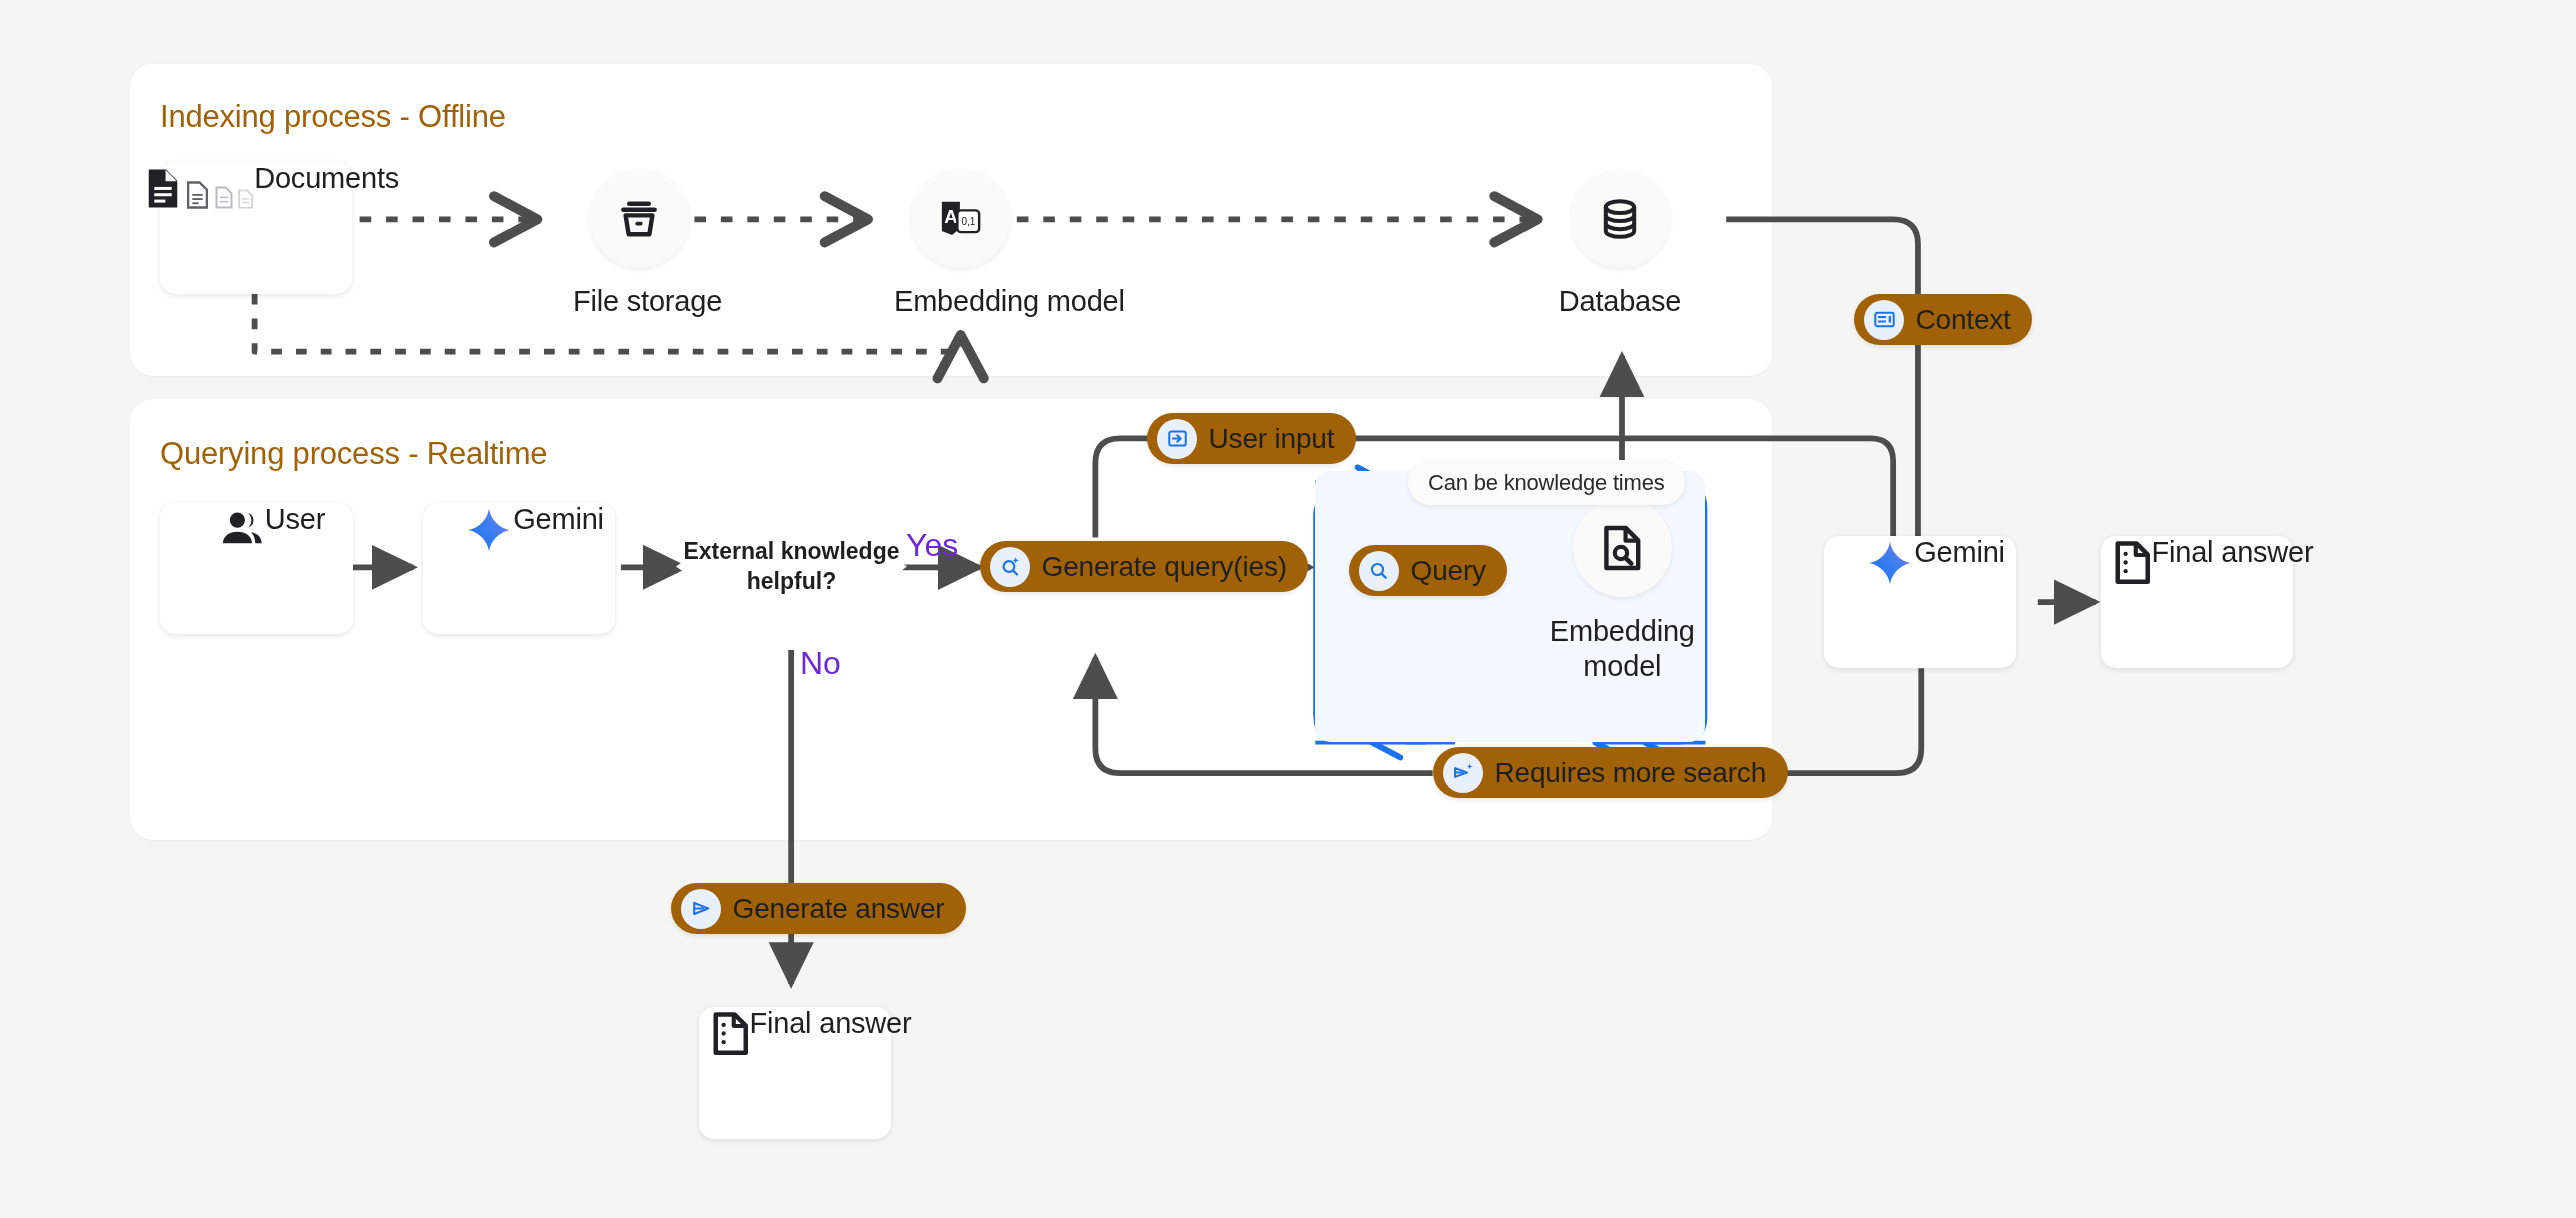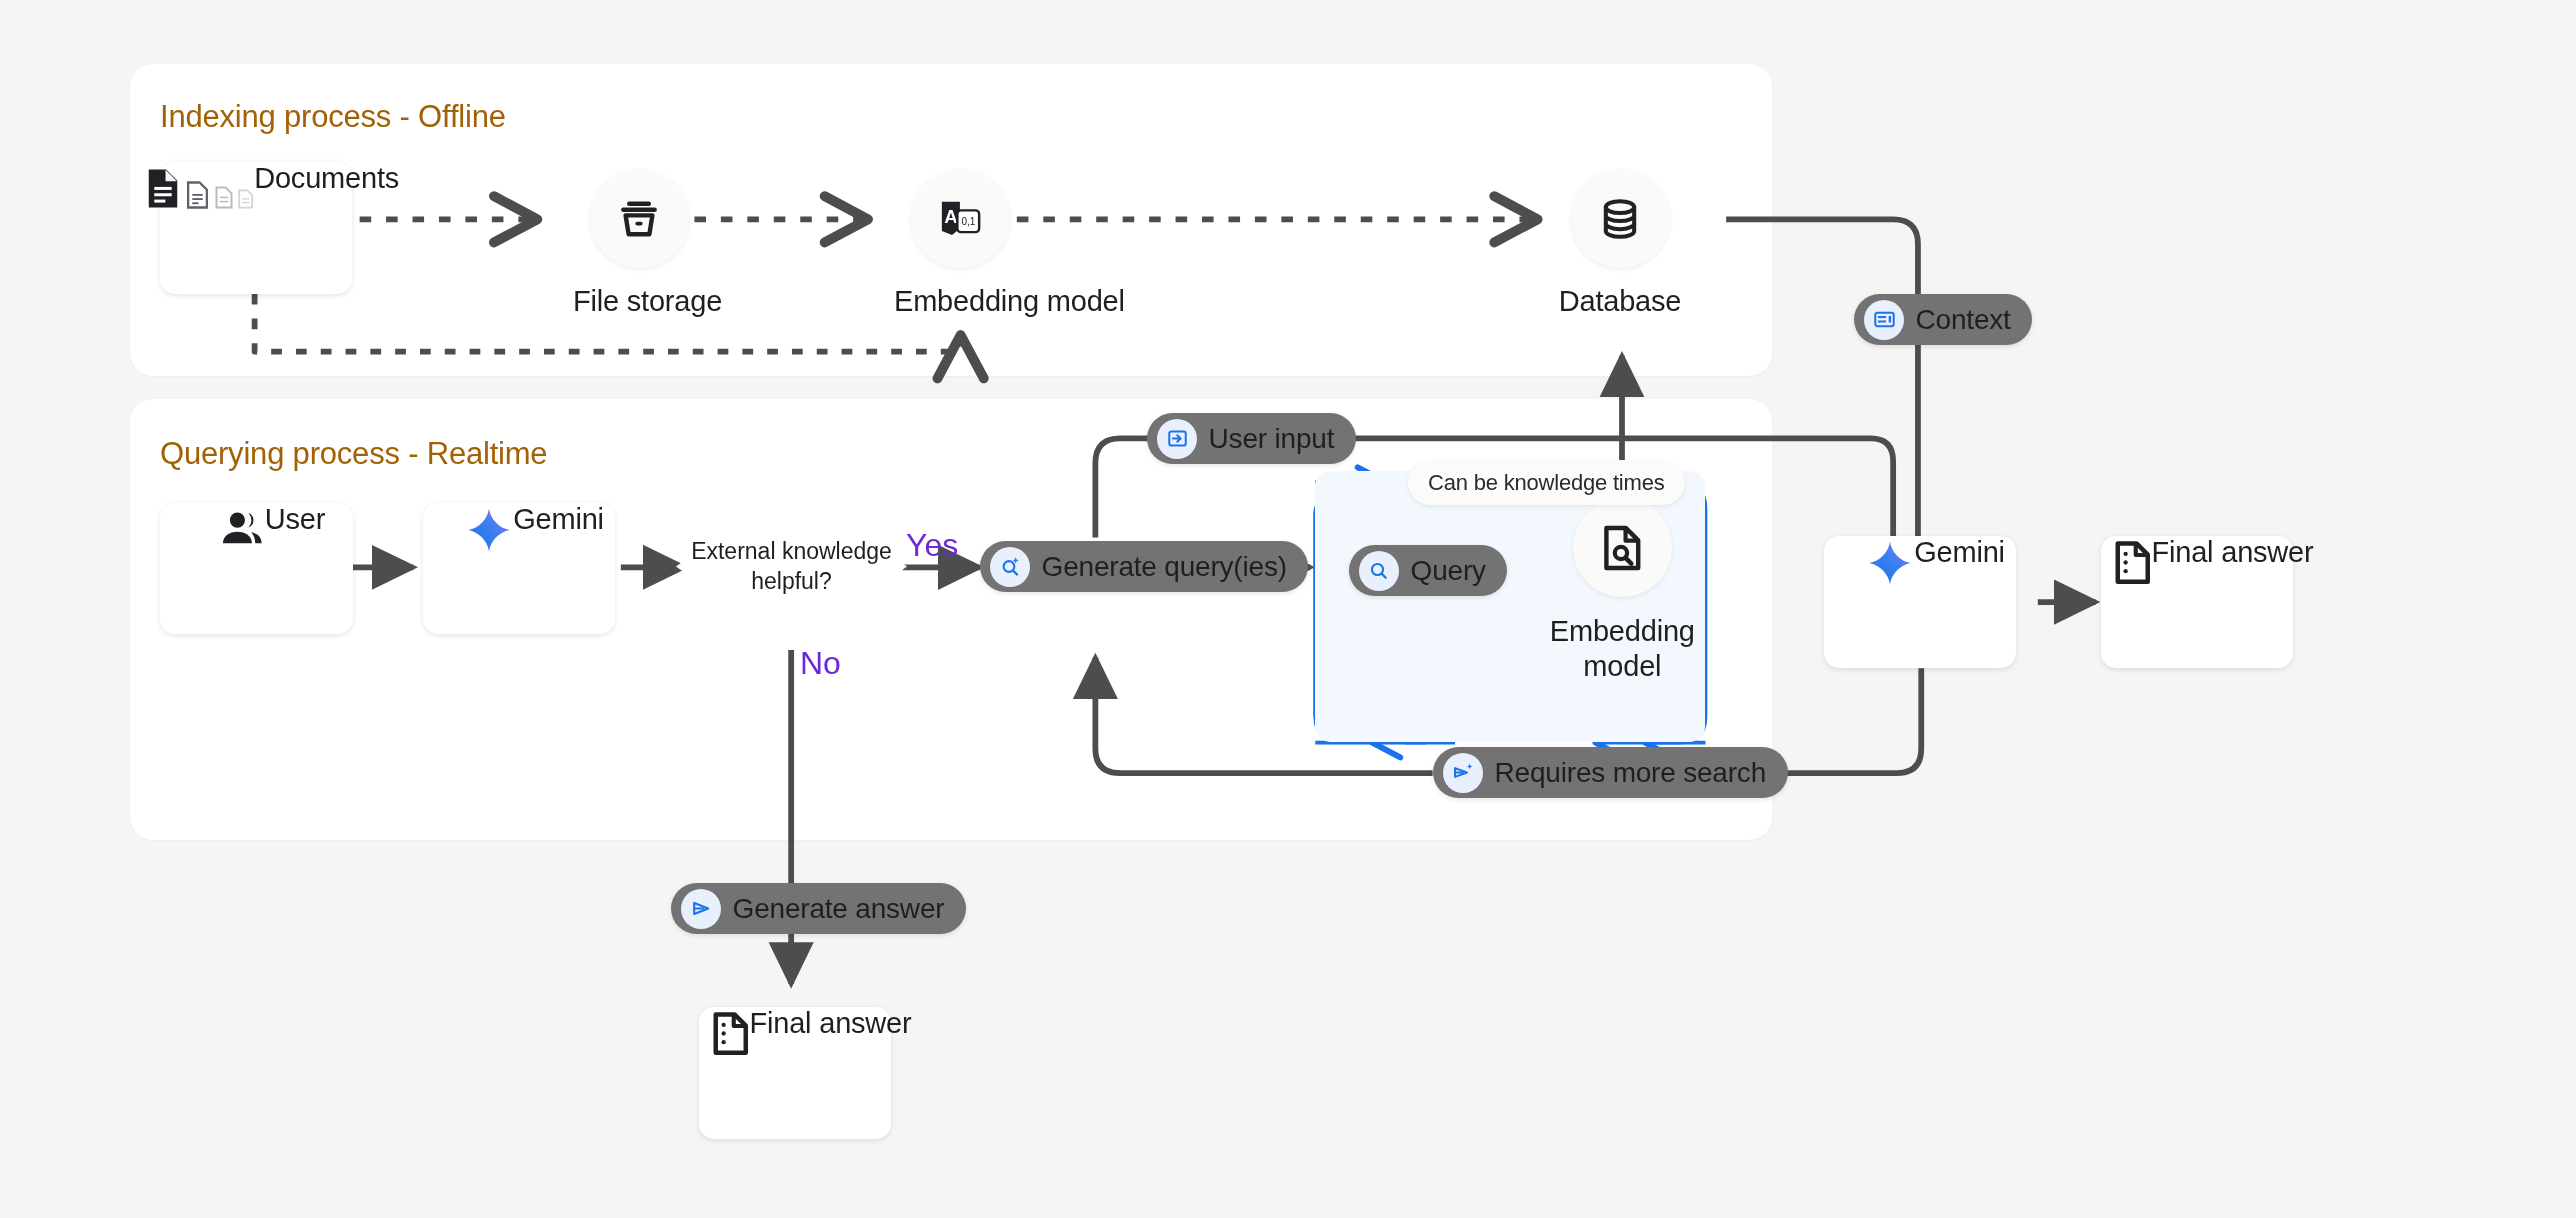--- a/index.html
+++ b/index.html
@@ -51,21 +51,21 @@
   }
   .circ-lbl {
     margin-top: 16.5px; font-size: 29px; color: #1f1f1f;
     white-space: nowrap; letter-spacing: -0.2px;
   }
   .circ-lbl.wrap { white-space: normal; line-height: 1.22; width: 174px; margin-left: -20.7px; }
 
   
   .chip {
     position: absolute;
-    background: #737373;
+    background: #a16207;
     border-radius: 826px;
     box-shadow: 0 1.7px 5.8px rgba(0,0,0,.10);
     display: flex; align-items: center;
     height: 51px;
     padding: 0 21.5px 0 10px;
     white-space: nowrap;
   }
   .chip .chip-ic {
     width: 40px; height: 40px; border-radius: 50%;
     background: #e8f0fe;
@@ -254,21 +254,21 @@
 
   <div class="card" style="left:423px; top:503px; width:192px; height:131px;">
     <div class="ic">
       <svg width="48" height="48" viewBox="0 0 24 24">
         <path d="M12 1.2c.6 5.2 5.1 9.9 10.4 10.8-5.3.9-9.8 5.6-10.4 10.8-.6-5.2-5.1-9.9-10.4-10.8C6.9 11.1 11.4 6.4 12 1.2z" fill="url(#gemgrad)"></path>
       </svg>
     </div>
     <div class="lbl">Gemini</div>
   </div>
 
-  <div class="diamond-wrap" style="left:676px; top:484px;">
+  <div class="diamond-wrap" style="left:676px; top:484px;font-weight:bold;">
     <div class="diamond-shape"></div>
     <div class="diamond-text">External knowledge helpful?</div>
   </div>
 
   <div class="edge-lbl" style="left:906px; top:527px;">Yes</div>
   <div class="edge-lbl" style="left:800px; top:645px;">No</div>
 
   <div class="loopbox" style="left:1315px; top:471px; width:390px; height:271px;"></div>
 
   <div class="circ-node" style="left:1556px; top:498px;">

